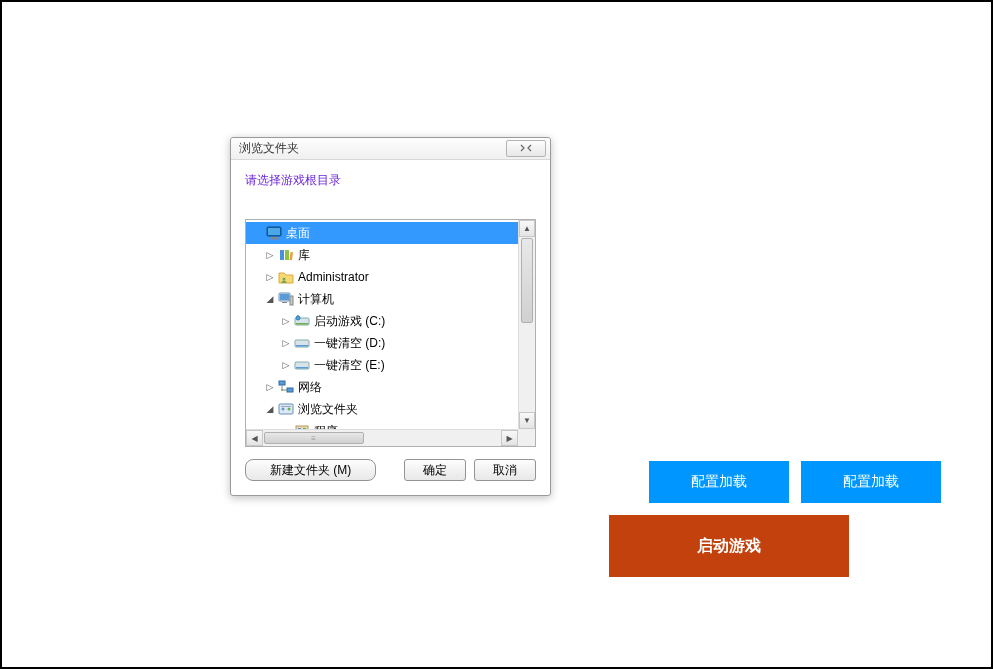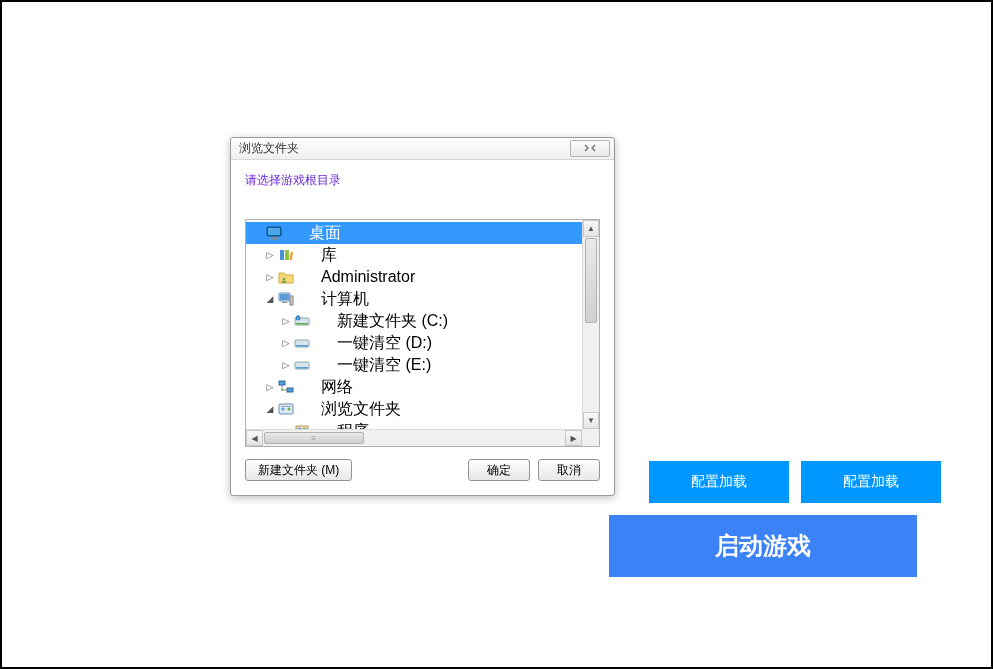--- a/index.html
+++ b/index.html
@@ -10,21 +10,21 @@
   width: 993px;
   height: 669px;
   position: relative;
   border: 2px solid #000;
   overflow: hidden;
 }
 .dialog {
   position: absolute;
   left: 228px;
   top: 135px;
-  width: 385px;
+  width: 321px;
   background: #fff;
   border: 1px solid #9a9a9a;
   box-shadow: 0 2px 8px rgba(0,0,0,0.25);
   border-radius: 3px;
 }
 .titlebar {
   height: 22px;
   background: linear-gradient(#fdfdfd, #f0f0f0);
   border-bottom: 1px solid #d8d8d8;
   display: flex;
@@ -89,21 +89,21 @@
 }
 .expander.blank { visibility: hidden; }
 .tree-icon {
   width: 16px;
   height: 16px;
   margin-right: 4px;
   display: inline-flex;
   align-items: center;
   justify-content: center;
 }
-.tree-label { font-size: 16px; margin-left: 23px; }
+.tree-label { font-size: 12px; }
 .indent1 { padding-left: 18px; }
 .indent2 { padding-left: 34px; }
 .vscrollbar {
   position: absolute;
   right: 0; top: 0; bottom: 17px;
   width: 17px;
   background: #f0f0f0;
   border-left: 1px solid #ddd;
 }
 .vscrollbar .arrow {
@@ -169,21 +169,21 @@
   min-width: 62px;
   height: 22px;
   padding: 8px 10px;
   background: linear-gradient(#fdfdfd,#e8e8e8);
   border: 1px solid #949494;
   border-radius: 3px;
   font-size: 12px;
   cursor: pointer;
   display: flex; align-items: center; justify-content: center;
 }
-.win-btn.long { padding: 0 12px; }
+.win-btn.long { padding: 0 24px; border-radius: 8px; }
 .right-panel {
   position: absolute;
   right: 50px;
   bottom: 90px;
   display: flex;
   flex-direction: column;
   gap: 12px;
 }
 .blue-buttons-row { display: flex; gap: 12px; padding-left: 40px; }
 .blue-btn {
@@ -191,25 +191,25 @@
   height: 42px;
   background: #0096ff;
   color: #fff;
   font-size: 14px;
   display: flex;
   align-items: center;
   justify-content: center;
   cursor: pointer;
 }
 .launch-btn {
-  width: 308px;
+  width: 240px;
   height: 62px;
-  background: #3b82f6;
+  background: #c2410c;
   color: #fff;
-  font-size: 24px;
+  font-size: 16px;
   font-weight: bold;
   display: flex;
   align-items: center;
   justify-content: center;
   cursor: pointer;
 }
 </style>
 </head>
 <body>
 
@@ -283,21 +283,21 @@
         <div class="tree-item indent2">
           <span class="expander">▷</span>
           <span class="tree-icon">
             <svg width="16" height="16" viewBox="0 0 16 16">
                 <rect x="1" y="5" width="14" height="7" rx="1" fill="#d8e4ec" stroke="#8aa"></rect>
                 <rect x="2" y="10" width="12" height="1.5" fill="#6ab04c"></rect>
                 <circle cx="4" cy="5" r="2" fill="#4aa8e8" stroke="#2a7ab8"></circle>
                 <path d="M4 4 L4 2" stroke="#2a7ab8"></path>
               </svg>
           </span>
-          <span class="tree-label">新建文件夹 (C:)</span>
+          <span class="tree-label">启动游戏 (C:)</span>
         </div>
 
         <div class="tree-item indent2">
           <span class="expander">▷</span>
           <span class="tree-icon">
             <svg width="16" height="16" viewBox="0 0 16 16">
                 <rect x="1" y="5" width="14" height="7" rx="1" fill="#d8e4ec" stroke="#8aa"></rect>
                 <rect x="2" y="10" width="12" height="1.5" fill="#5a9bd5"></rect>
               </svg>
           </span>

